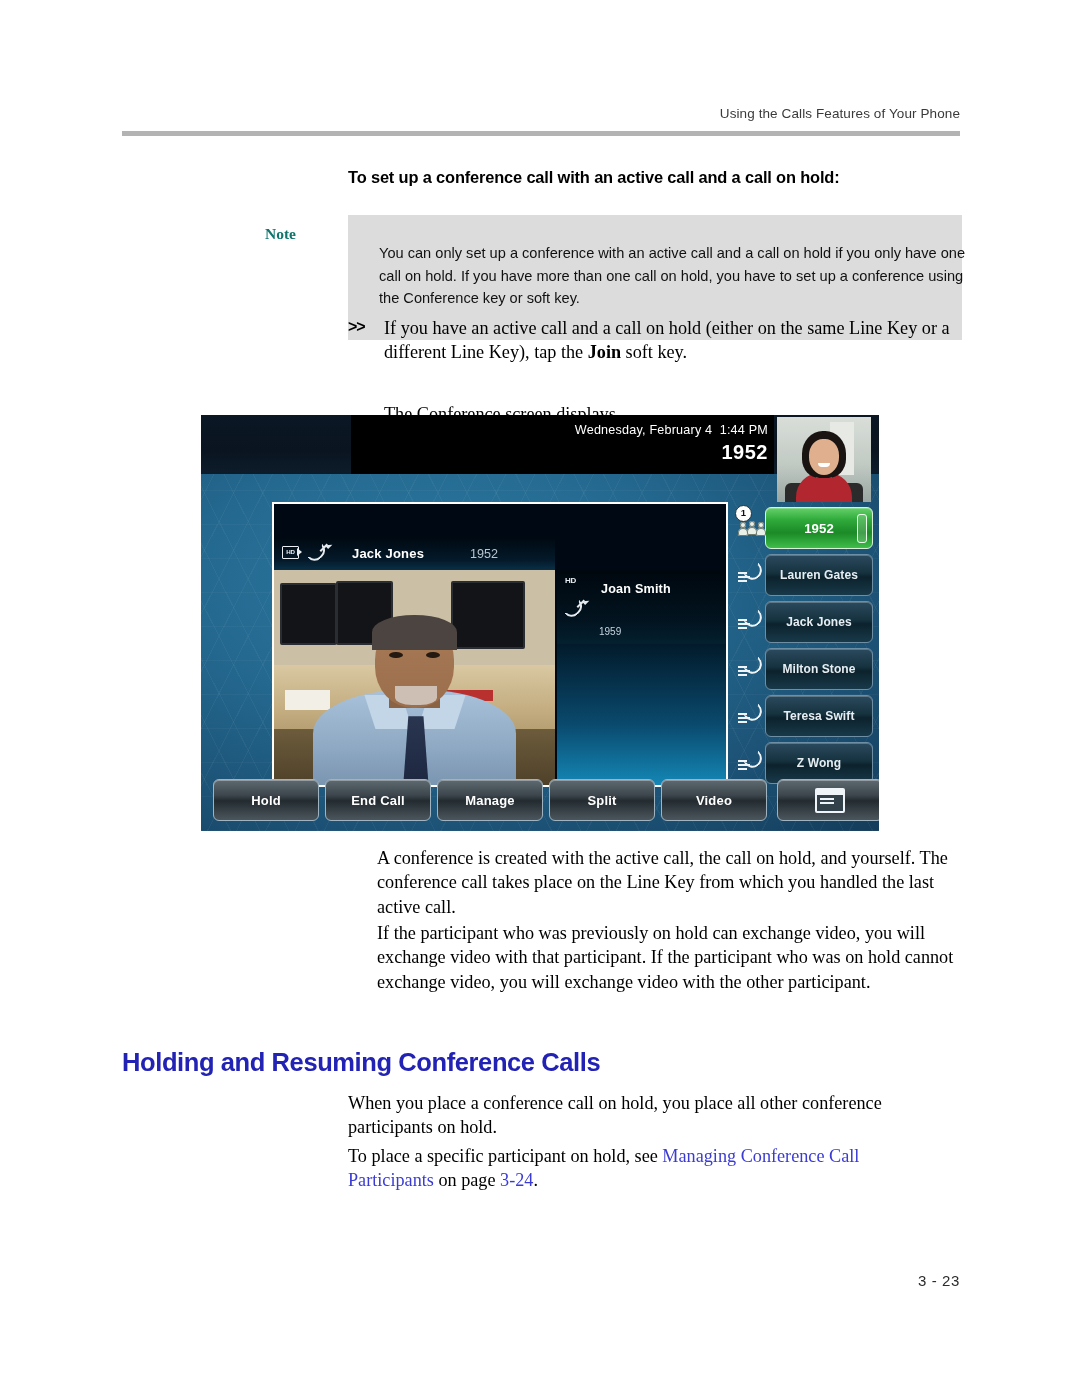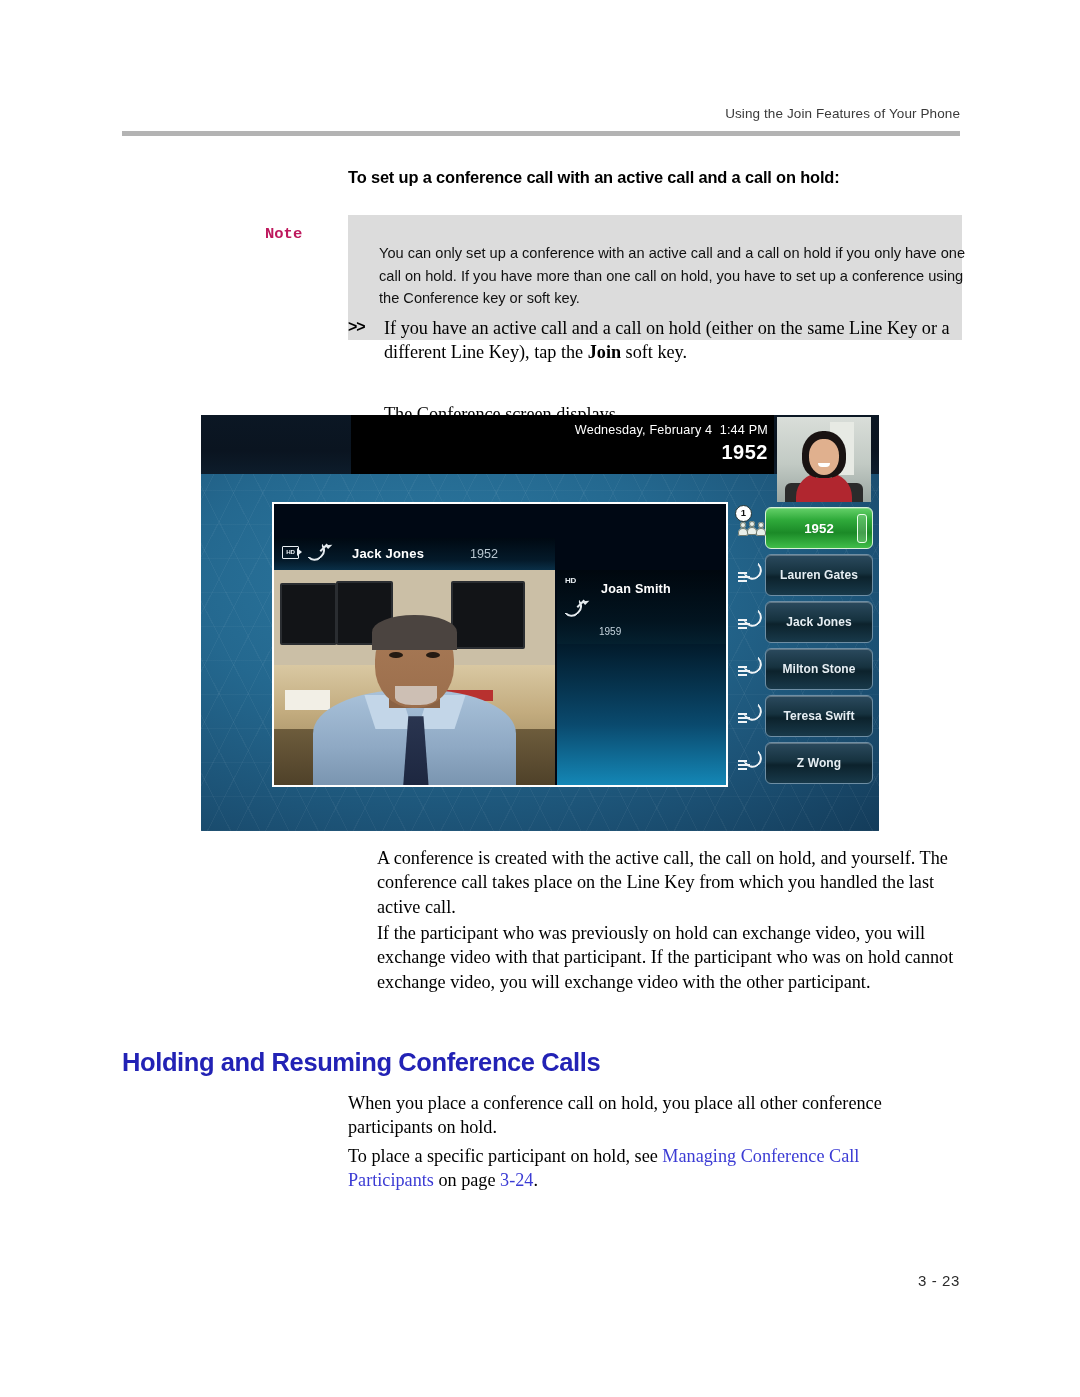--- a/index.html
+++ b/index.html
@@ -64,24 +64,24 @@
     font-size: 25.5px;
     color: #2222b5;
     letter-spacing: -0.4px;
   }
 
   
   .note-label {
     position: absolute;
     top: 225px;
     left: 265px;
-    font-family: Liberation Mono, monospace;
+    font-family: Liberation Serif, serif;
     font-weight: bold;
     font-size: 15.5px;
-    color: #be185d;
+    color: #0f766e;
   }
   .note-box {
     position: absolute;
     top: 215px;
     left: 348px;
     width: 614px;
     padding: 11px 0 14px 15px;
     box-sizing: border-box;
     background: #dcdcdc;
   }
@@ -487,21 +487,21 @@
   }
   .win-icon:after {
     content:""; position:absolute; left:3px; top:8px;
     width:14px; height:2px; background:#eef4f7;
     box-shadow: 0 4px 0 #eef4f7;
   }
 </style>
 </head>
 <body>
 
-<div class="page-header-text">Using the Join Features of Your Phone</div>
+<div class="page-header-text">Using the Calls Features of Your Phone</div>
 <div class="header-rule"></div>
 
 <div class="proc-heading">To set up a conference call with an active call and a call on hold:</div>
 
 <div class="note-label">Note</div>
 <div class="note-box">
   <p>You can only set up a conference with an active call and a call on hold if you only have one call on hold. If you have more than one call on hold, you have to set up a conference using the Conference key or soft key.</p>
 </div>
 
 <div class="step-marker">&gt;&gt;</div>
@@ -628,20 +628,30 @@
       <div class="lk-icon">
           <div class="ln a"></div>
           <div class="ln b"></div>
           <div class="ln c"></div>
           <div class="hs2"></div>
         </div>
       <div class="lk-label">Z Wong</div>
     </div>
   </div>
 
+  <div class="softkeys">
+    <div class="sk s1">Hold</div>
+    <div class="sk s2">End Call</div>
+    <div class="sk s3">Manage</div>
+    <div class="sk s4">Split</div>
+    <div class="sk s5">Video</div>
+    <div class="sk s6">
+      <div class="win-icon"></div>
+    </div>
+  </div>
 
 </div>
 
 <div class="body-block para-a">A conference is created with the active call, the call on hold, and yourself. The conference call takes place on the Line Key from which you handled the last active call.</div>
 <div class="body-block para-b">If the participant who was previously on hold can exchange video, you will exchange video with that participant. If the participant who was on hold cannot exchange video, you will exchange video with the other participant.</div>
 
 <div class="section-heading">Holding and Resuming Conference Calls</div>
 <div class="body-block para-c">When you place a conference call on hold, you place all other conference participants on hold.</div>
 <div class="body-block para-d"><span>To place a specific participant on hold, see </span><span class="lnk">Managing Conference Call Participants</span><span> on page </span><span class="lnk">3-24</span><span>.</span></div>
 

